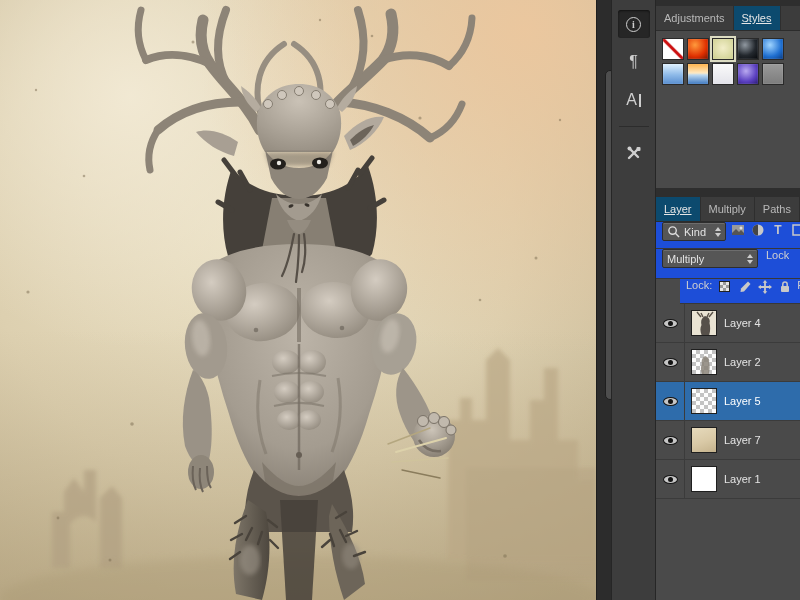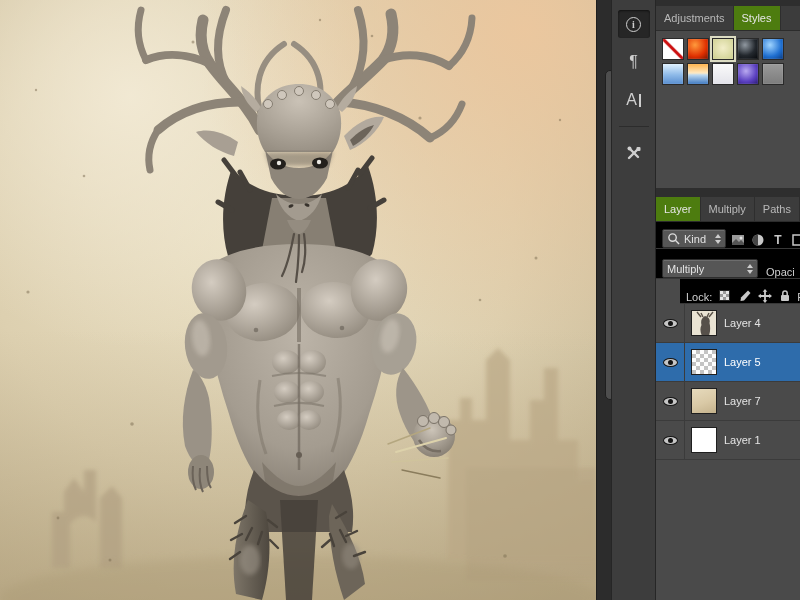--- a/index.html
+++ b/index.html
@@ -26,33 +26,33 @@
             font-size:10px;font-weight:bold;font-family:"Liberation Serif",serif;}
   .glyph{font-size:16px;line-height:1;}
   .a-bar{display:inline-block;width:2px;height:13px;background:#cfcfcf;margin-left:2px;vertical-align:-2px;}
   .dock-sep{width:30px;height:1px;background:#2c2c2c;margin:2px 0 12px 0;}
 
   
   .panels{position:absolute;left:656px;top:0;width:144px;height:600px;background:#333;overflow:hidden;}
   .panel-top-strip{height:6px;background:#2e2e2e;}
   .tabbar{display:flex;background:#3c3c3c;height:25px;align-items:stretch;border-bottom:1px solid #2c2c2c;}
   .tab{display:flex;align-items:center;padding:0 8px;color:#b9b9b9;background:#3c3c3c;border-right:1px solid #2e2e2e;white-space:nowrap;}
-  .tab.active{background:#4d7c0f;color:#e6e6e6;}
+  .tab.active{background:#0c4a6e;color:#e6e6e6;text-decoration:underline;}
 
   
   .styles-panel{height:157px;background:#4a4a4a;}
   .swatch-grid{display:flex;flex-wrap:wrap;gap:3px;padding:7px 0 0 6px;width:140px;}
   .swatch{width:22px;height:22px;border:1px solid #2a2a2a;box-shadow:inset 0 0 0 1px rgba(255,255,255,.08);}
   .swatch.sel{outline:2px solid #dcdcc2;outline-offset:0;}
 
   .panel-gap{height:9px;background:#2e2e2e;}
 
   
   .layers-panel{height:428px;background:#4a4a4a;display:flex;flex-direction:column;}
-  .ctl-row{display:flex;align-items:flex-end;background:#000000;border-bottom:1px solid #383838;padding:0 6px;flex:none;}
+  .ctl-row{display:flex;align-items:flex-start;background:#1d4ed8;border-bottom:1px solid #383838;padding:0 6px;flex:none;}
   .filter-row{height:27px;}
   .blend-row{height:30px;}
   .lock-row{height:25px;margin-left:24px;}
 
   .psselect{display:flex;align-items:center;height:19px;background:#565656;border:1px solid #2d2d2d;border-radius:2px;
             box-shadow:inset 0 1px 0 rgba(255,255,255,.14);padding:0 4px;gap:4px;color:#e2e2e2;white-space:nowrap;}
   .kind-select{width:64px;flex:none;}
   .blend-select{width:96px;flex:none;}
   .spin{display:flex;flex-direction:column;gap:2px;margin-left:auto;}
   .spin i{width:0;height:0;border-left:3.5px solid transparent;border-right:3.5px solid transparent;}
@@ -402,21 +402,21 @@
       </div>
 
       <div class="ctl-row blend-row">
         <div class="psselect blend-select">
           <span>Multiply</span>
           <span class="spin">
               <i class="up"></i>
               <i class="down"></i>
             </span>
         </div>
-        <span class="opacity-label">Opaci</span>
+        <span class="opacity-label">Lock</span>
       </div>
 
       <div class="ctl-row lock-row">
         <span class="lock-label">Lock:</span>
         <span class="lock-icn">
             <span class="mini-checker"></span>
           </span>
         <span class="lock-icn">
           <svg width="14" height="14" viewBox="0 0 14 14">
               <path d="M10,1.5 L12.5,4 L6,11.5 L2.5,12 L3,8.5 Z" fill="#c8c8c8"></path>
@@ -447,20 +447,32 @@
           </div>
           <div class="thumb" style="background:#e9e3d3;">
             <svg width="26" height="26" viewBox="0 0 26 26">
               <path d="M9,6 L5,1 M17,6 L21,1 M11,6 L9,2 M15,6 L17,2" stroke="#5a5248" stroke-width="1.4"></path>
               <path d="M13,5 C9.5,7 8.5,10 9.5,14 C7.5,18 8.5,22 10.5,26 L16.5,26 C18.5,21 18.5,16 17.5,12 C18.5,8 16.5,6 13,5 Z" fill="#56504a"></path>
             </svg>
           </div>
           <span class="layer-name">Layer 4</span>
         </div>
 
+        <div class="layer-row vis-on">
+          <div class="vis-cell">
+            <span class="eye"></span>
+
+          </div>
+          <div class="thumb checker">
+            <svg width="26" height="26" viewBox="0 0 26 26">
+              <path d="M13,6 C10,8 9,11 10,14 C8,18 9,22 11,26 L16,26 C18,21 18,16 17,12 C18,9 16,7 13,6 Z" fill="#8a8278" opacity=".85"></path>
+            </svg>
+          </div>
+          <span class="layer-name">Layer 2</span>
+        </div>
 
         <div class="layer-row selected vis-on">
           <div class="vis-cell">
             <span class="eye"></span>
 
           </div>
           <div class="thumb checker"></div>
           <span class="layer-name">Layer 5</span>
         </div>
 

